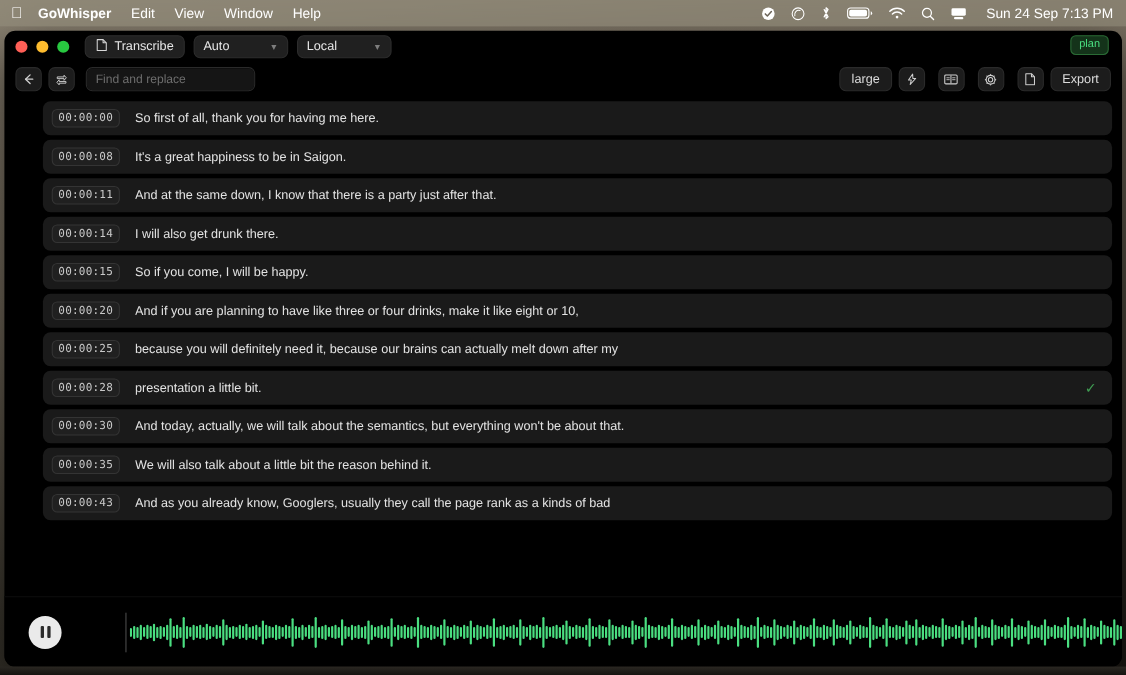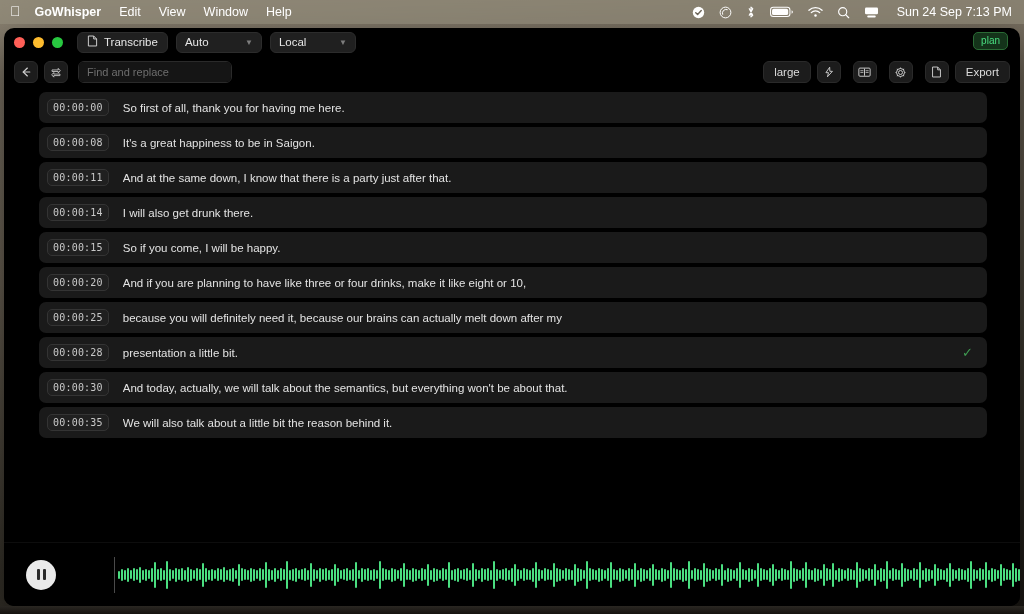--- a/index.html
+++ b/index.html
@@ -165,21 +165,21 @@
     font-size: 11.5px;
     display: inline-flex;
     align-items: center;
     padding: 0 10px;
   }
 
   
   .transcript {
     flex: 1;
     overflow: hidden;
-    padding: 4px 33px 0 35px;
+    padding: 4px 9px 0 35px;
     display: flex;
     flex-direction: column;
     gap: 4px;
   }
   .row {
     height: 31px;
     background: #1a1a1a;
     border-radius: 7px;
     display: flex;
     align-items: center;
@@ -449,20 +449,24 @@
         <span class="rowcheck">✓</span>
       </div>
       <div class="row">
         <span class="ts">00:00:30</span>
         <span class="rowtext">And today, actually, we will talk about the semantics, but everything won't be about that.</span>
       </div>
       <div class="row">
         <span class="ts">00:00:35</span>
         <span class="rowtext">We will also talk about a little bit the reason behind it.</span>
       </div>
+      <div class="row">
+        <span class="ts">00:00:43</span>
+        <span class="rowtext">And as you already know, Googlers, usually they call the page rank as a kinds of bad</span>
+      </div>
     </div>
 
   <div class="player">
     <div class="playbtn">
       <i></i>
       <i></i>
     </div>
     <div class="wavewrap">
       <div class="playhead"></div>
       <div class="wave" id="waveform">

